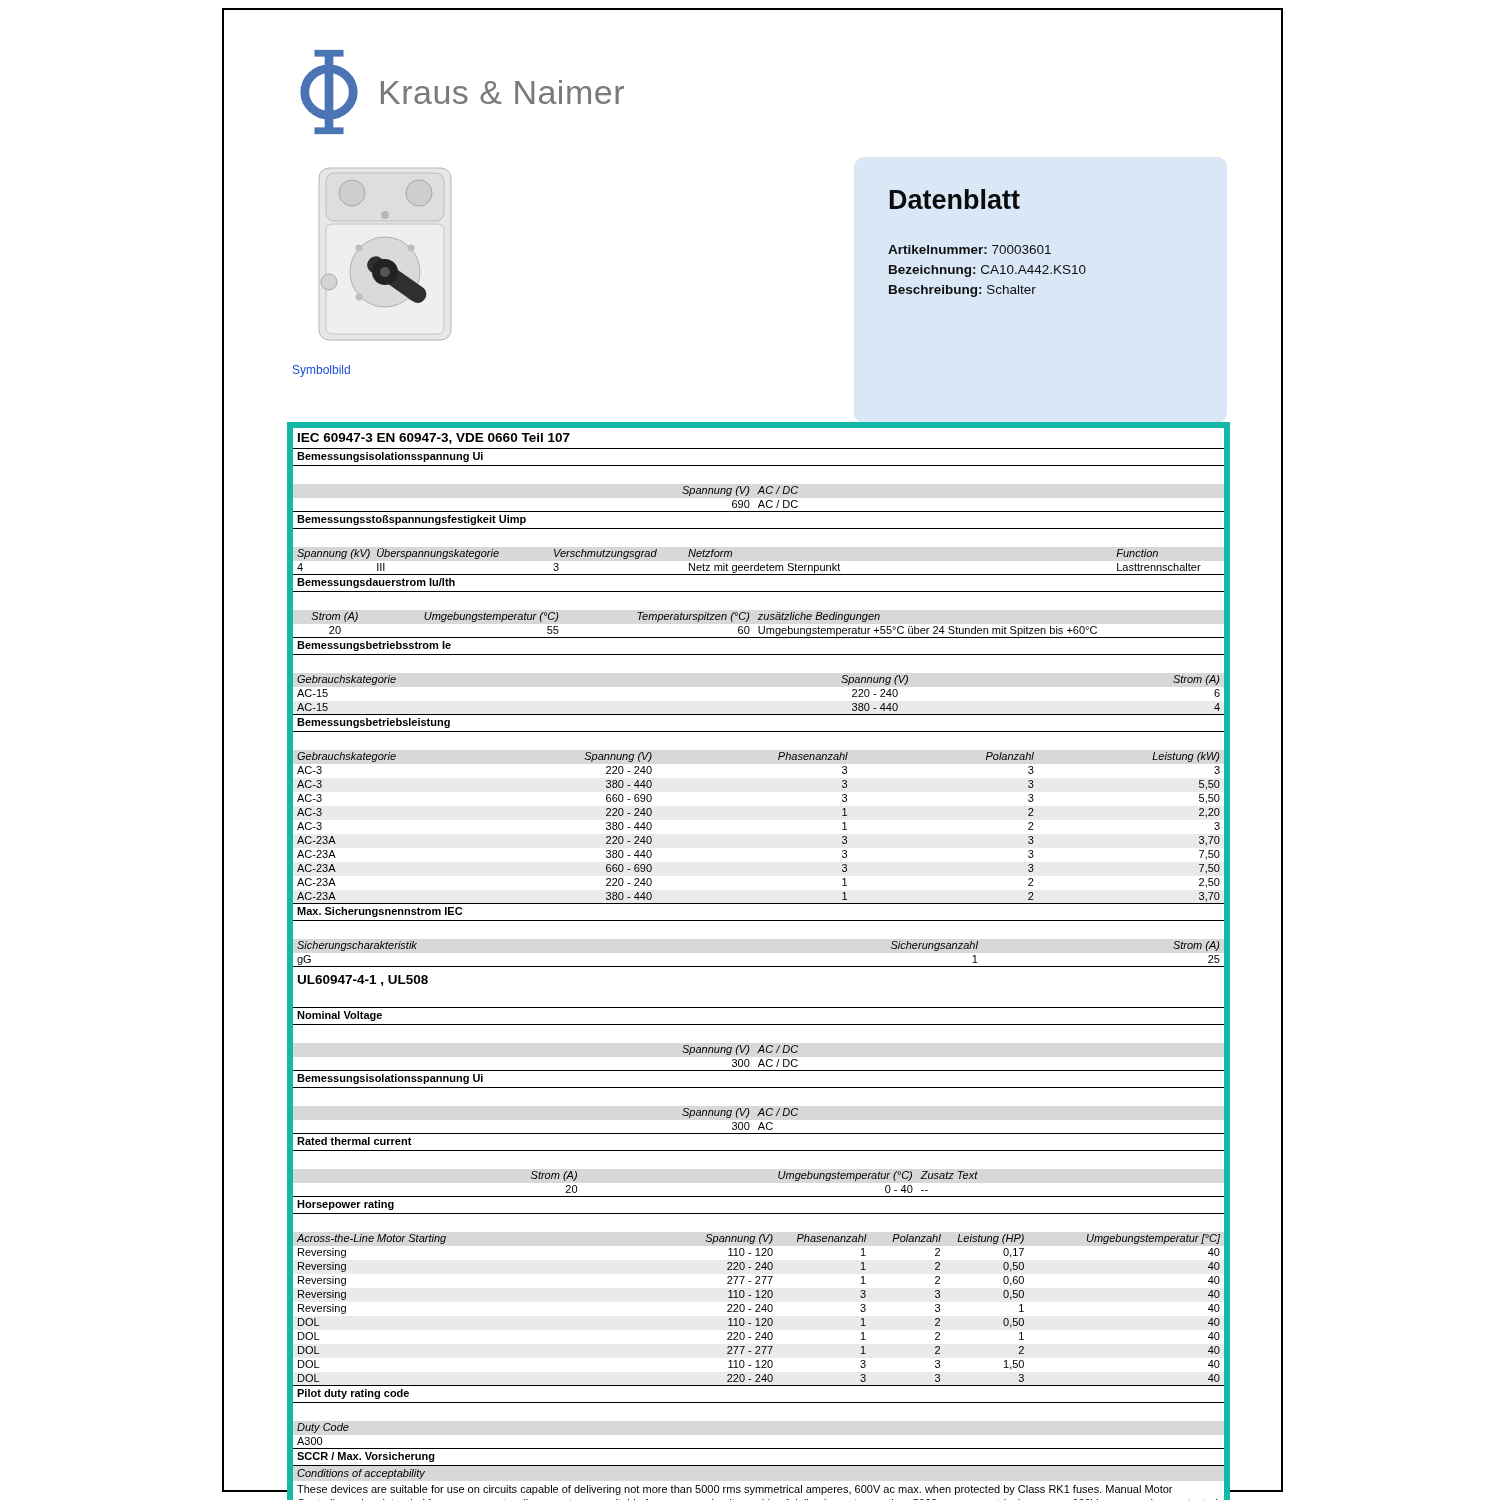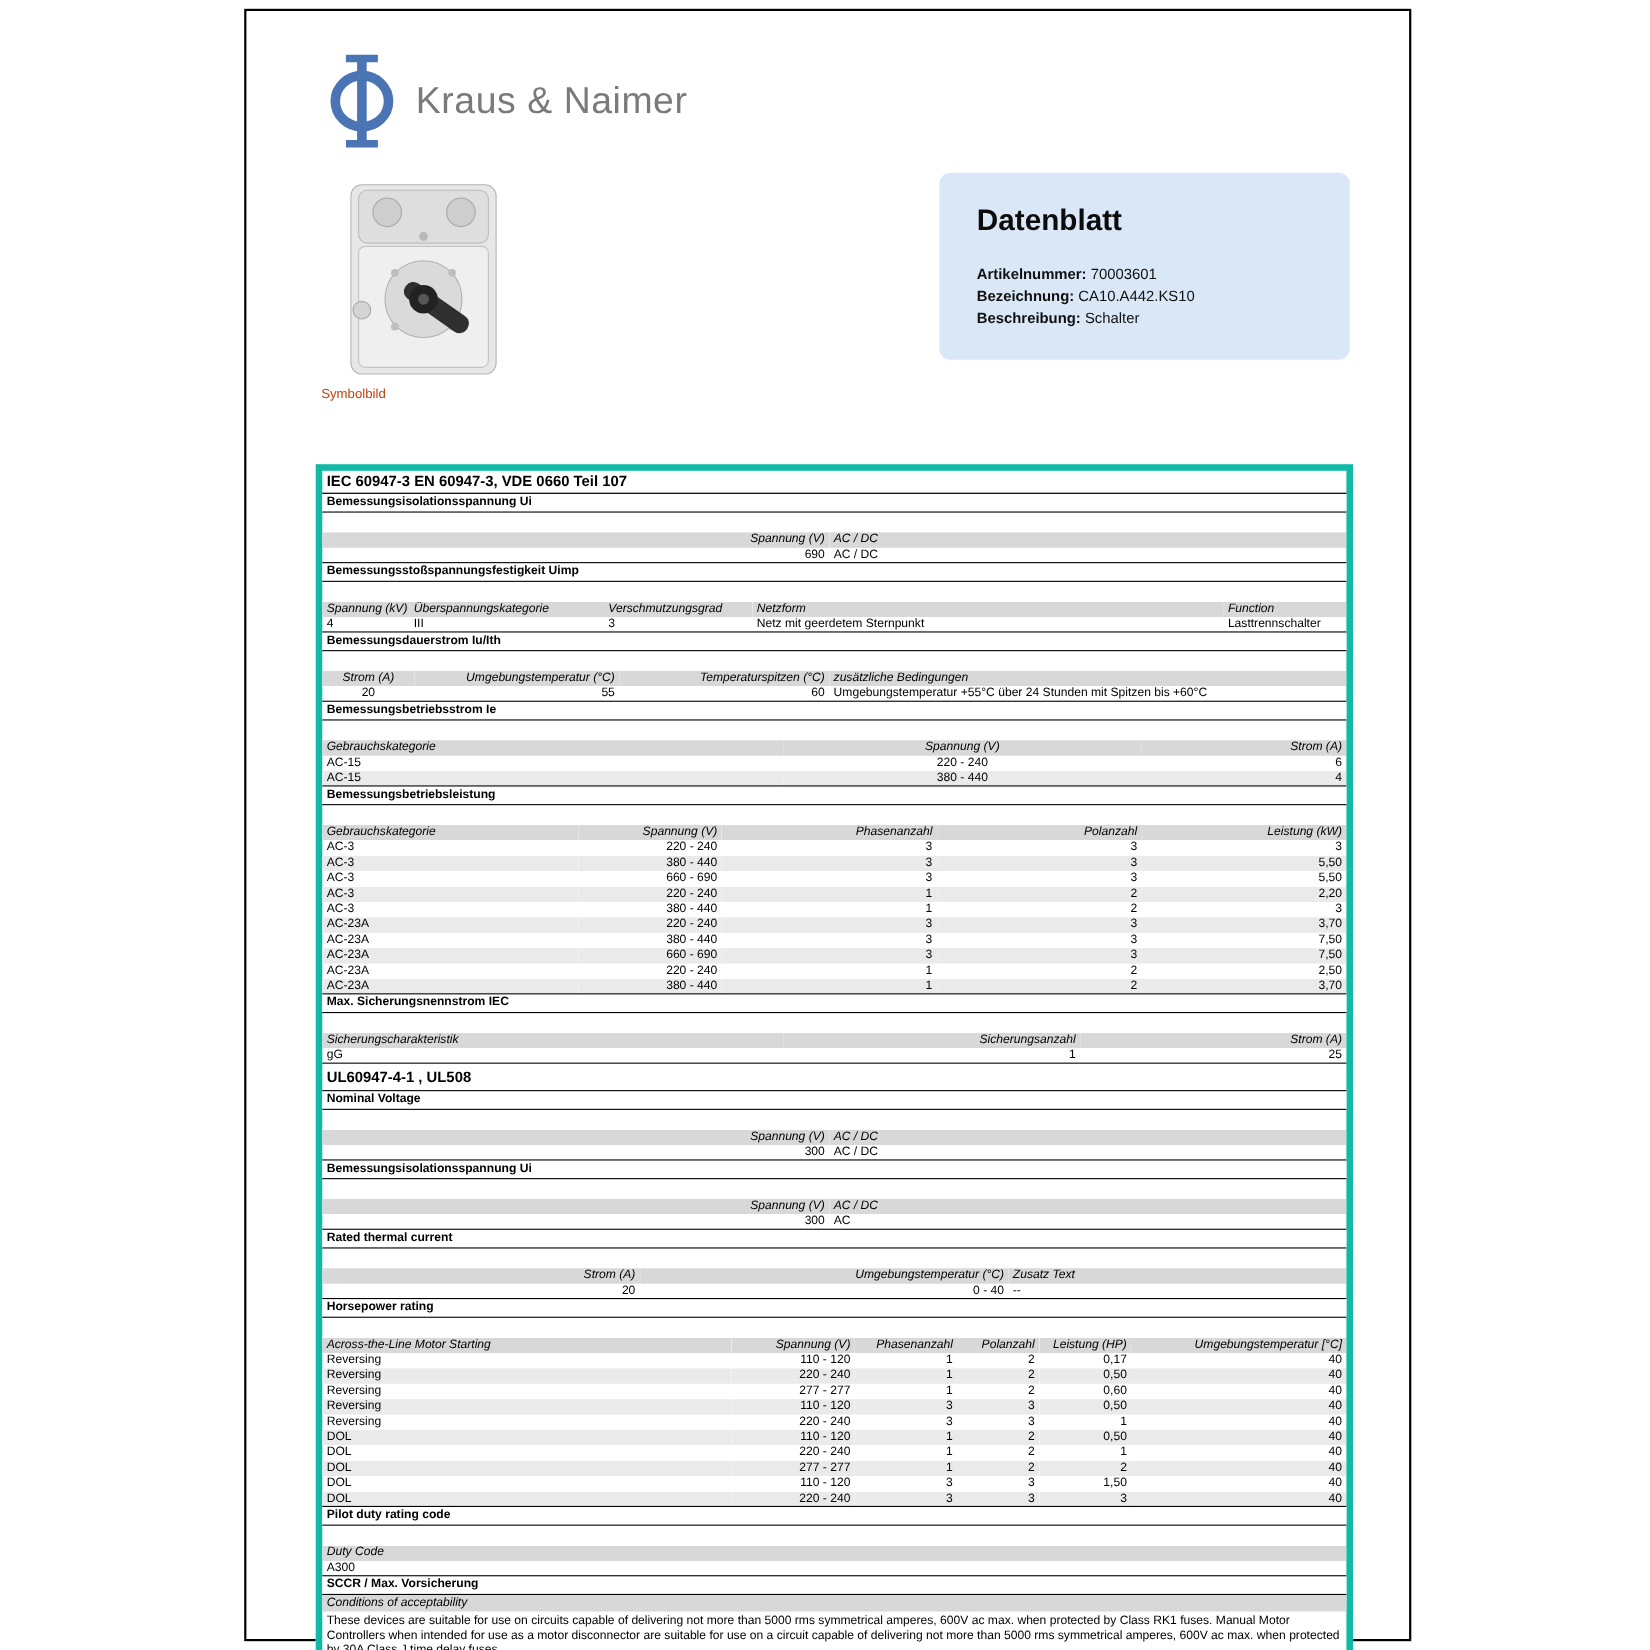--- a/index.html
+++ b/index.html
@@ -6,33 +6,33 @@
   html,body { width:1500px; height:1500px; background:#ffffff; font-family:"Liberation Sans", sans-serif; color:#000; }
   .page { position:absolute; left:222px; top:8px; width:1061px; height:1484px; background:#fff; border:2px solid #000; }
 
   
   .brand { position:absolute; left:74px; top:38px; display:flex; align-items:center; }
   .logo-mark { width:62px; height:88px; }
   .logo-text { margin-left:18px; font-size:34px; color:#7a7a7a; letter-spacing:0.5px; }
 
   
   .product { position:absolute; left:83px; top:150px; width:158px; height:188px; }
-  .caption { position:absolute; left:68px; top:341px; font-size:12px; color:#c2410c;text-align:right; }
+  .caption { position:absolute; left:68px; top:353px; font-size:12px; color:#1d4ed8;text-align:right; }
 
   
-  .infobox { position:absolute; left:630px; top:147px; width:373px; height:170px;
+  .infobox { position:absolute; left:630px; top:147px; width:373px; height:266px;
              background:var(--infobox_bg,#d9e7f7); border-radius:10px; padding:28px 34px; }
   .infobox-title { font-size:27px; font-weight:bold; color:#0c0c0c; margin-bottom:24px; }
   .infobox-field { font-size:13.5px; line-height:20px; color:#101010; }
   .infobox-field .fl { font-weight:bold; }
 
   
   .sheet { position:absolute; left:63px; top:412px; width:943px; border:6px solid #14b8a6; background:#fff; }
   .title-row { font-size:13.5px; font-weight:bold; padding:2px 4px 3px; border-bottom:1px solid #000; line-height:15px; }
-  .title-row.ul { border-top:1px solid #000; padding:5px 4px 4px; margin-top:-1px; }
+  .title-row.ul { border-top:1px solid #000; padding:5px 4px 20px; margin-top:-1px; }
   .section-bar { font-size:11px; font-weight:bold; line-height:13px; padding:1px 4px 2px;
                  border-top:1px solid #000; border-bottom:1px solid #000; margin-top:-1px; background:#fff; }
   table.spec { width:100%; border-collapse:collapse; table-layout:fixed;margin-top:18px; }
   .spec td { font-size:11px; line-height:13px; padding:0 4px 1px; white-space:nowrap; overflow:hidden; }
   .spec tr.head td { background:#d8d8d8; font-style:italic; }
   .spec tbody tr:nth-child(even) td { background:#eaeaea; }
   .sub-head { background:#d8d8d8; font-style:italic; font-size:11px; line-height:13px; padding:1px 4px; }
   .para { font-size:11px; line-height:13.5px; padding:2px 4px 4px; }
 
   

